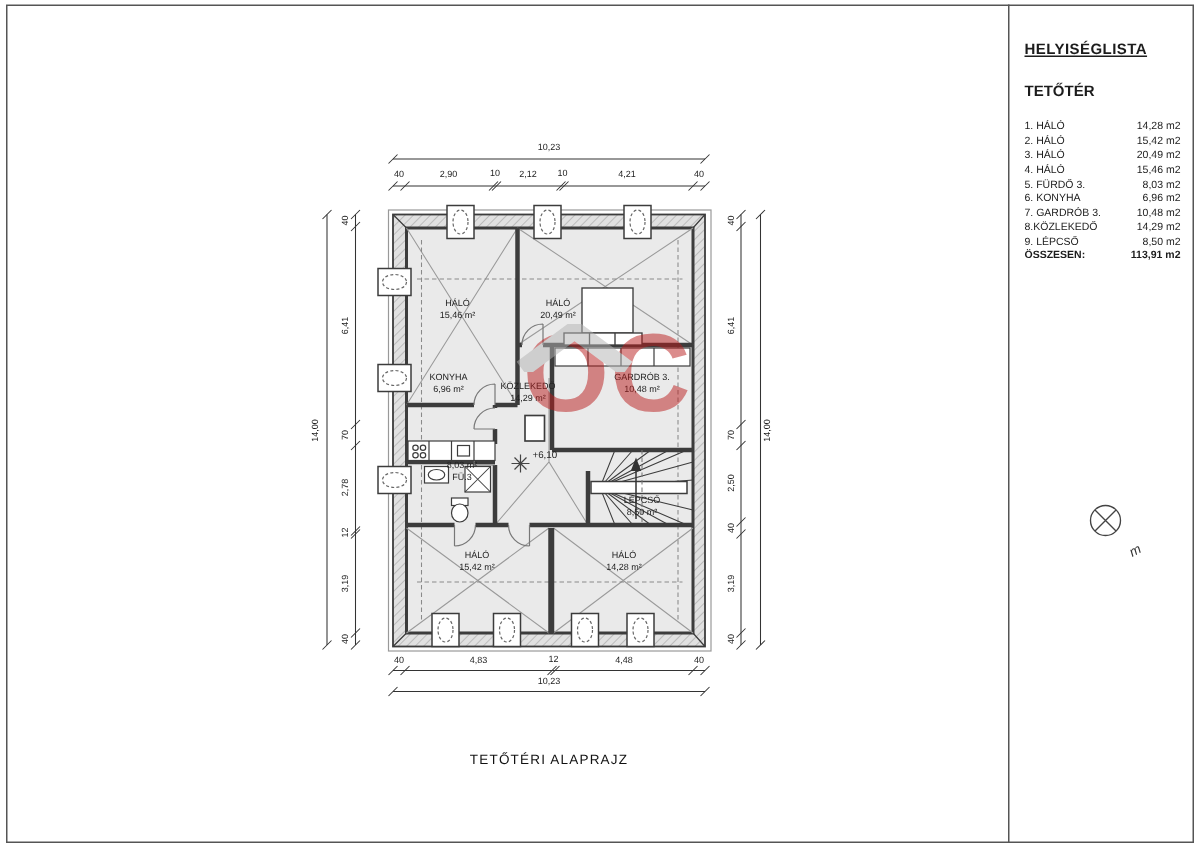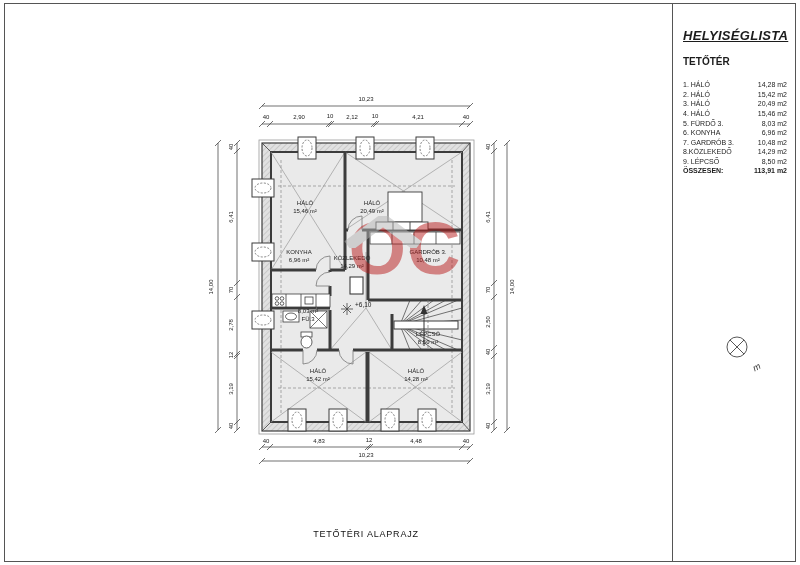--- a/index.html
+++ b/index.html
@@ -11,29 +11,29 @@
   
   .lbl{position:absolute;font-size:6px;line-height:6px;white-space:nowrap;
        transform:translate(-50%,-50%);color:#1c1c1c;}
   .lbl.v{transform:translate(-50%,-50%) rotate(-90deg);}
   .rlbl{position:absolute;font-size:6px;line-height:8px;text-align:center;
         transform:translate(-50%,-50%);white-space:nowrap;color:#222;}
   .rlbl span{display:block;}
   .lvl{position:absolute;font-size:6.5px;transform:translate(0,-50%);color:#222;}
   
   .panel{position:absolute;left:683px;top:0;width:104px;}
-  .panel-title{position:absolute;top:28px;left:0;font-size:13px;font-weight:bold;
-               text-decoration:underline;letter-spacing:.3px;font-style:italic;}
+  .panel-title{position:absolute;top:28px;left:0;font-size:10px;font-weight:bold;
+               text-decoration:underline;letter-spacing:.3px;}
   .panel-section{position:absolute;top:56px;left:0;font-size:10px;font-weight:bold;}
   .plist{position:absolute;top:80px;left:0;width:104px;}
   .prow{display:flex;justify-content:space-between;align-items:center;height:9.6px;font-size:7px;}
   .ptotal{position:absolute;top:167px;left:0;width:104px;display:flex;
           justify-content:space-between;font-size:7px;font-weight:bold;}
   
-  .dtitle{position:absolute;left:366px;top:534px;transform:translate(-50%,-50%);
+  .dtitle{position:absolute;left:366px;top:506px;transform:translate(-50%,-50%);
           font-size:9px;letter-spacing:.8px;color:#111;text-align:right;}
   
   .wm{position:absolute;left:338px;top:216px;width:134px;text-align:center;
       color:#b91c1c;opacity:.5;pointer-events:none;z-index:5;}
   .wm-oc{font-size:74px;line-height:66px;font-weight:bold;letter-spacing:1px;}
   .wm-t1{font-size:19px;line-height:22px;font-weight:bold;letter-spacing:3px;}
   .wm-t2{font-size:19px;line-height:22px;font-weight:bold;letter-spacing:2px;}
   .north-m{position:absolute;left:753px;top:362px;font-size:9px;font-style:italic;
            transform:rotate(-28deg);color:#333;}
 </style>

